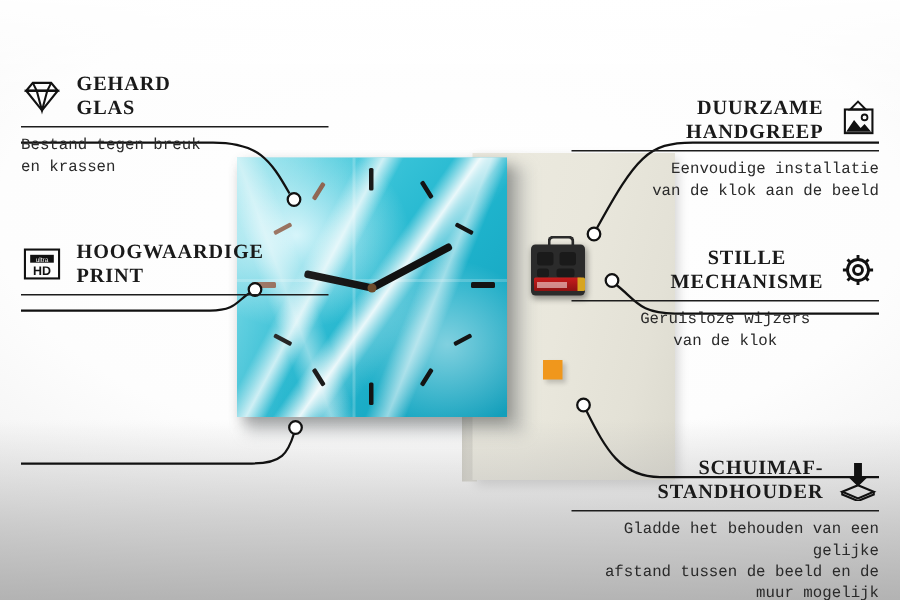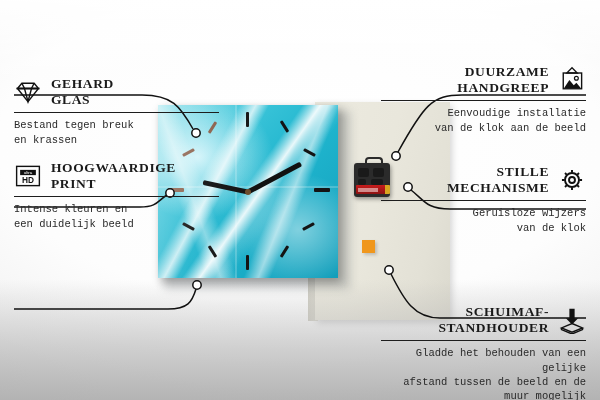--- a/index.html
+++ b/index.html
@@ -97,25 +97,25 @@
     letter-spacing:.6px;color:#1a1a1a;text-transform:uppercase;
   }
   .f-rule{height:1.6px;background:#1d1d1d;width:100%;}
   .f-desc{
     margin-top:5px;font-size:10.5px;line-height:1.35;color:#2a2a2a;
     font-family:Liberation Mono, monospace;
   }
   .f-icon{flex:0 0 auto;width:28px;height:28px;color:#111;}
   .f-icon svg{display:block;width:28px;height:28px;}
 
-  #f-gehard{left:14px;top:48px;margin-top:28px;}
+  #f-gehard{left:14px;top:48px;}
   #f-print{left:14px;top:160px;}
   #f-randen{left:14px;top:278px;}
   #f-handgreep{left:381px;top:64px;}
-  #f-mechanisme{left:381px;top:164px;}
+  #f-mechanisme{left:381px;top:164px;text-align:center;}
   #f-schuim{left:381px;top:272px;margin-top:32px;}
 
   
   #wires{position:absolute;left:0;top:0;width:600px;height:400px;pointer-events:none;}
   #wires path{fill:none;stroke:#111;stroke-width:1.5;}
   #wires circle{fill:#ffffff;stroke:#111;stroke-width:1.5;}
 </style>
 </head>
 <body>
 
@@ -226,24 +226,20 @@
           <text x="16" y="14.2" font-family="Liberation Sans, sans-serif" font-size="5" fill="#fff" text-anchor="middle">ultra</text>
           <text x="16" y="24" font-family="Liberation Sans, sans-serif" font-size="9.5" font-weight="bold" fill="currentColor" text-anchor="middle">HD</text>
         </svg>
       </span>
       <span class="f-title">
         <span>HOOGWAARDIGE</span><br>
         <span>PRINT</span>
       </span>
     </div>
     <div class="f-rule"></div>
-    <div class="f-desc">
-      <span>Intense kleuren en</span><br>
-      <span>een duidelijk beeld</span>
-    </div>
   </div>
 
 
   <div class="feature right" id="f-handgreep">
     <div class="f-head">
       <span class="f-title">
         <span>DUURZAME</span><br>
         <span>HANDGREEP</span>
       </span>
       <span class="f-icon">

